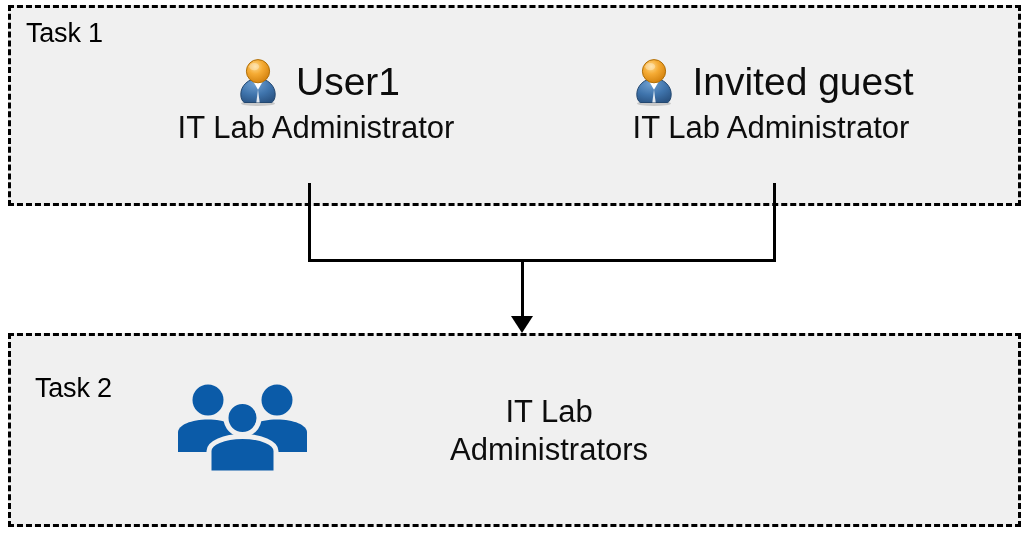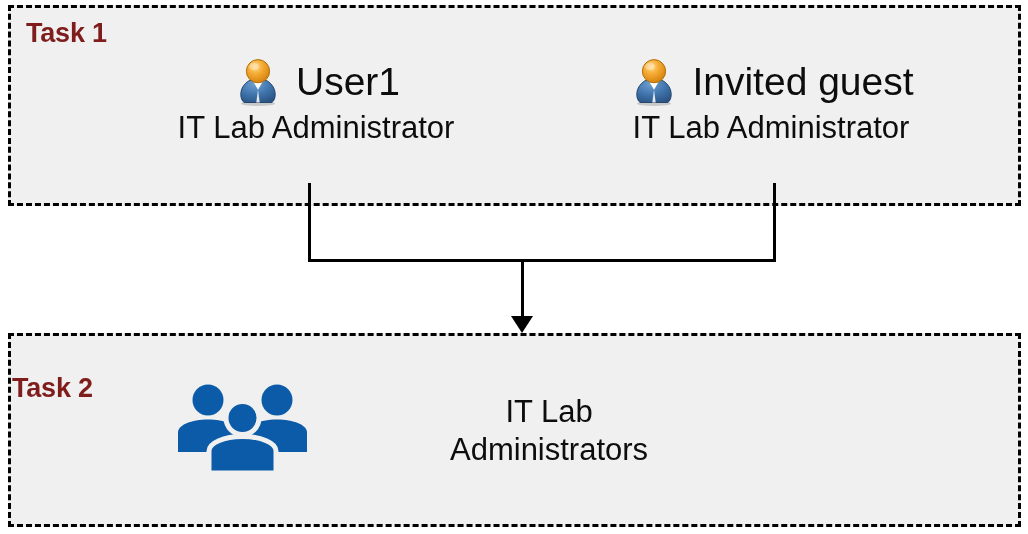--- a/index.html
+++ b/index.html
@@ -25,28 +25,28 @@
     position: absolute;
     background: #f0f0f0;
     border: 3px dashed #000000;
     box-sizing: border-box;
   }
   #task1-box { left: 8px;  top: 5px;   width: 1013px; height: 201px; }
   #task2-box { left: 8px;  top: 333px; width: 1013px; height: 194px; }
 
   .task-label {
     position: absolute;
-    font-weight: bold;
+    font-weight: normal;
     font-size: 27px;
-    color: #7f1d1d;
+    color: #000000;
     letter-spacing: -0.2px;
     white-space: nowrap;
   }
   #task1-label { left: 26px; top: 18px; }
-  #task2-label { left: 12px; top: 373px; text-align: right; }
+  #task2-label { left: 35px; top: 373px; text-align: right; }
 
   
   .person {
     position: absolute;
     text-align: center;
     color: #0d0d0d;
     font-size: 31px;
     line-height: 1.24;
     white-space: nowrap;
   }

